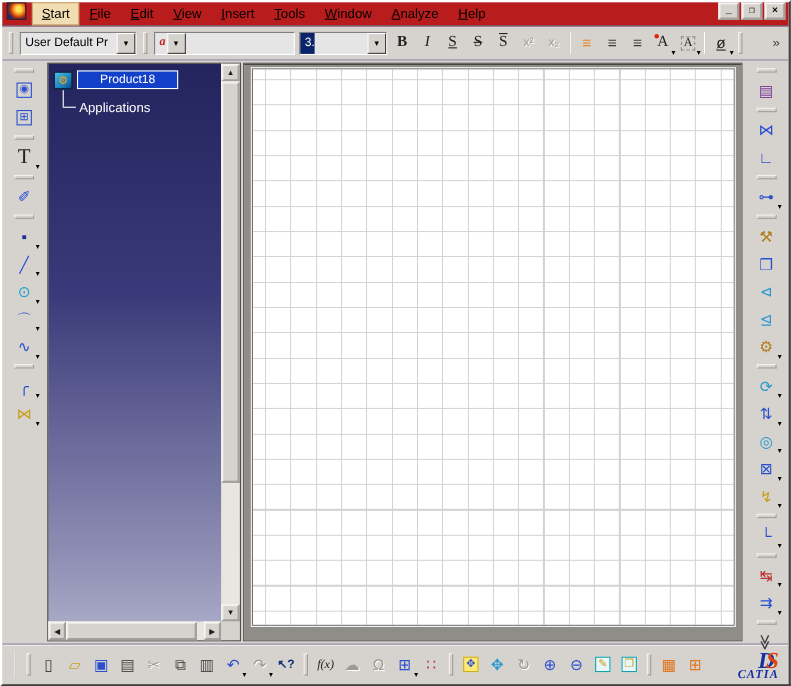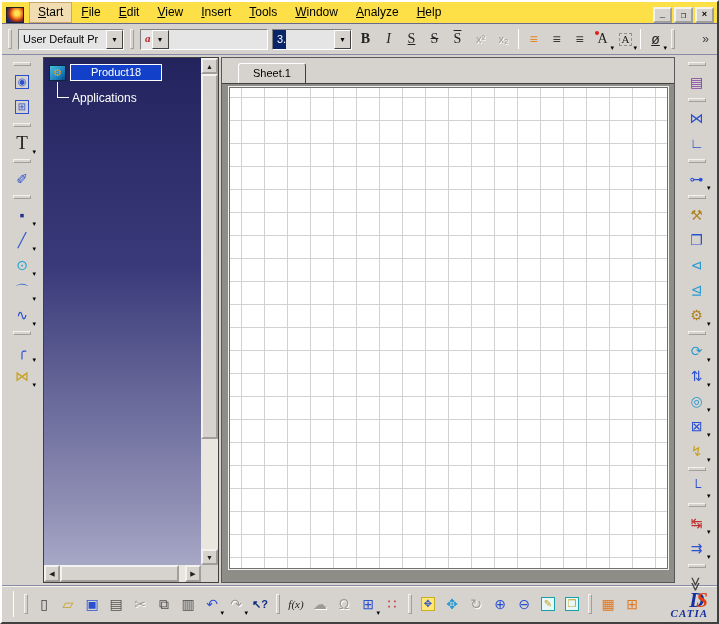--- a/index.html
+++ b/index.html
@@ -4,22 +4,22 @@
 <style>
   * { box-sizing: border-box; margin: 0; padding: 0; cursor: default; }
   html,body { width:719px; height:624px; }
   body { font-family:"Liberation Sans", sans-serif; font-size:11px; color:#000; }
 
   #window { width:719px; height:624px; background:#d6d3ce;
     border:2px solid; border-color:#ffffff #404040 #404040 #ffffff;
     display:flex; flex-direction:column; overflow:hidden; }
 
   
-  .menubar { height:22px; display:flex; align-items:flex-end; padding-left:2px;
-    border-bottom:1px solid #6a6a8e; background:#fde047; flex:none; }
+  .menubar { height:22px; display:flex; align-items:flex-start; padding-left:2px;
+    border-bottom:1px solid #6a6a8e; background:#b91c1c; flex:none; }
   .applogo { width:18px; height:16px; margin:0 5px 0 2px; border:1px solid #222;
     background:radial-gradient(circle at 62% 38%, #ffe050 0 18%, #f08020 40%, #b03010 58%, #182878 80%); }
   .mitem { padding:3px 9px 4px; font-size:12px; white-space:nowrap; }
   .mitem .u { text-decoration:underline; }
   .mitem.active { background:#f2ddb2; border:1px solid #c9a86a; padding:2px 8px 3px; }
   .wbtns { margin-left:auto; display:flex; gap:2px; padding-right:3px; }
   .wbtn { width:19px; height:16px; background:#d6d3ce; border:2px outset #f4f2ee;
     font-size:9px; font-weight:bold; display:flex; align-items:center; justify-content:center;
     font-family:"Liberation Mono", monospace; }
 
@@ -285,23 +285,20 @@
       </div>
       <div class="hscroll">
         <div class="sbtn">◀</div>
         <div class="hthumb"></div>
         <div class="sbtn right">▶</div>
       </div>
       <div class="scorner"></div>
     </div>
 
     <div class="viewport">
-      <div class="tabstrip">
-        <div class="tab">Sheet.1</div>
-      </div>
       <div class="canvas">
         <div class="sheet"></div>
       </div>
     </div>
 
     <div class="vbar rightbar">
         <div class="handle"></div>
         <div class="tbtn">
           <span class="g" style="color: rgb(128, 64, 160);">▤</span>
         </div>

